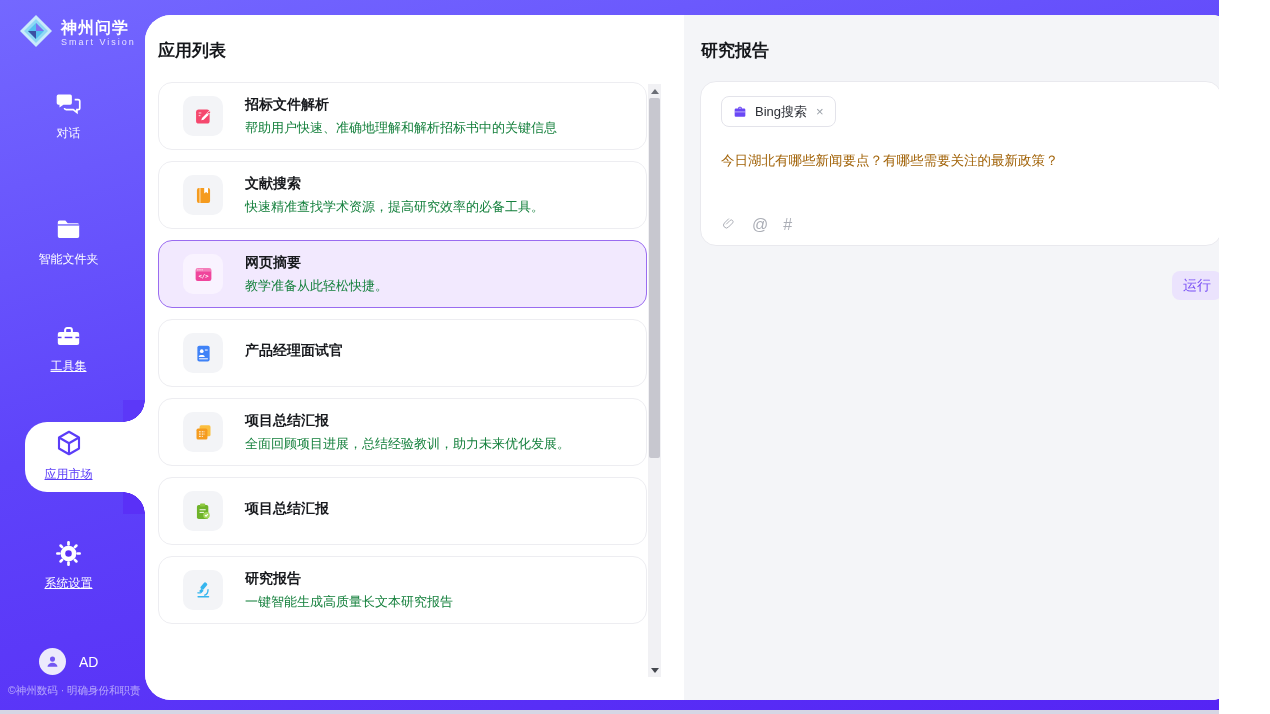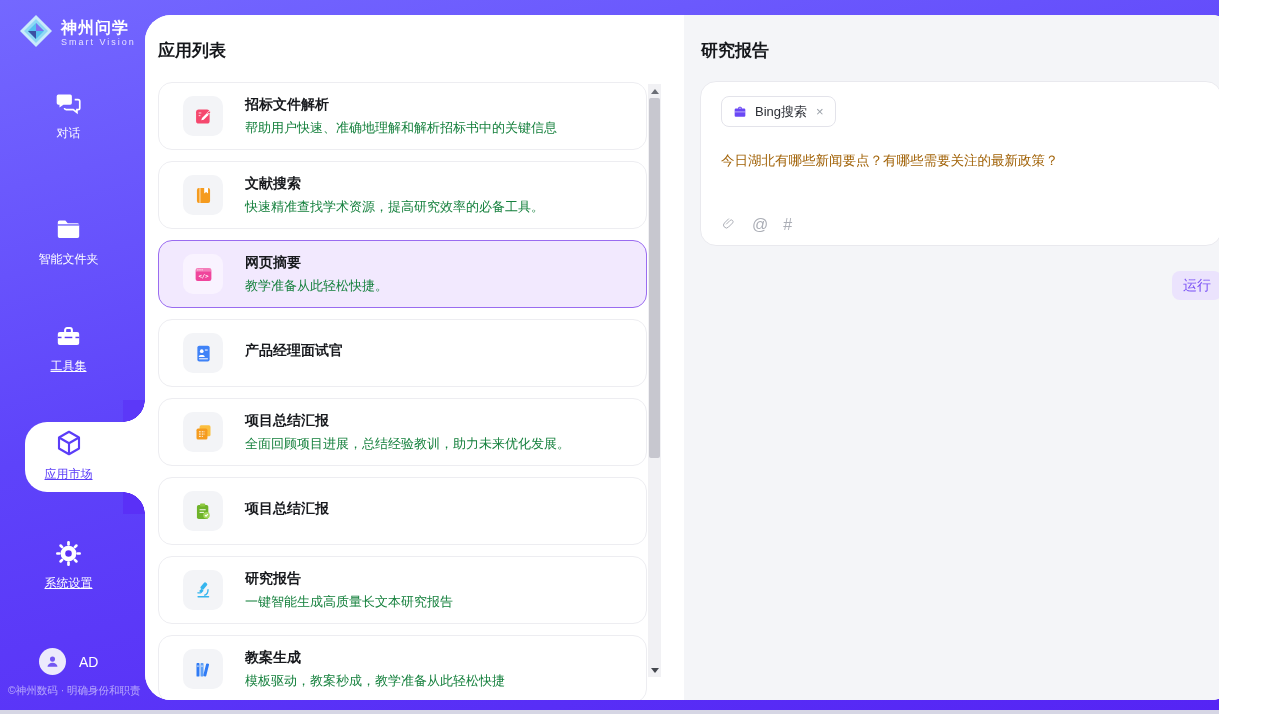--- a/index.html
+++ b/index.html
@@ -289,34 +289,20 @@
               <rect x="4.8" y="13.9" width="4.6" height="1.6" rx=".8" fill="#35b5ee"></rect>
               <rect x="5" y="18.2" width="13.6" height="1.8" rx=".9" fill="#35b5ee"></rect>
             </svg>
           </div>
           <div class="card-text">
             <div class="card-title">研究报告</div>
             <div class="card-desc">一键智能生成高质量长文本研究报告</div>
           </div>
         </div>
 
-        <div class="card">
-          <div class="tile">
-            <svg width="21" height="21" viewBox="0 0 24 24">
-              <rect x="4" y="4.5" width="3.4" height="15.5" rx="1" fill="#2f7bf5"></rect>
-              <rect x="8.6" y="4.5" width="3.4" height="15.5" rx="1" fill="#5ea0f8"></rect>
-              <rect x="13.4" y="5" width="3.4" height="15" rx="1" fill="#2f7bf5" transform="rotate(14 15.1 12.5)"></rect>
-              <path d="M5.7 7.2v2M10.3 7.2v2" stroke="#fff" stroke-width="1" fill="none"></path>
-            </svg>
-          </div>
-          <div class="card-text">
-            <div class="card-title">教案生成</div>
-            <div class="card-desc">模板驱动，教案秒成，教学准备从此轻松快捷</div>
-          </div>
-        </div>
 
       </div>
 
       <div class="sb-track">
         <div class="sb-up">
             <span class="tri-up"></span>
           </div>
         <div class="sb-thumb"></div>
         <div class="sb-down">
             <span class="tri-down"></span>

